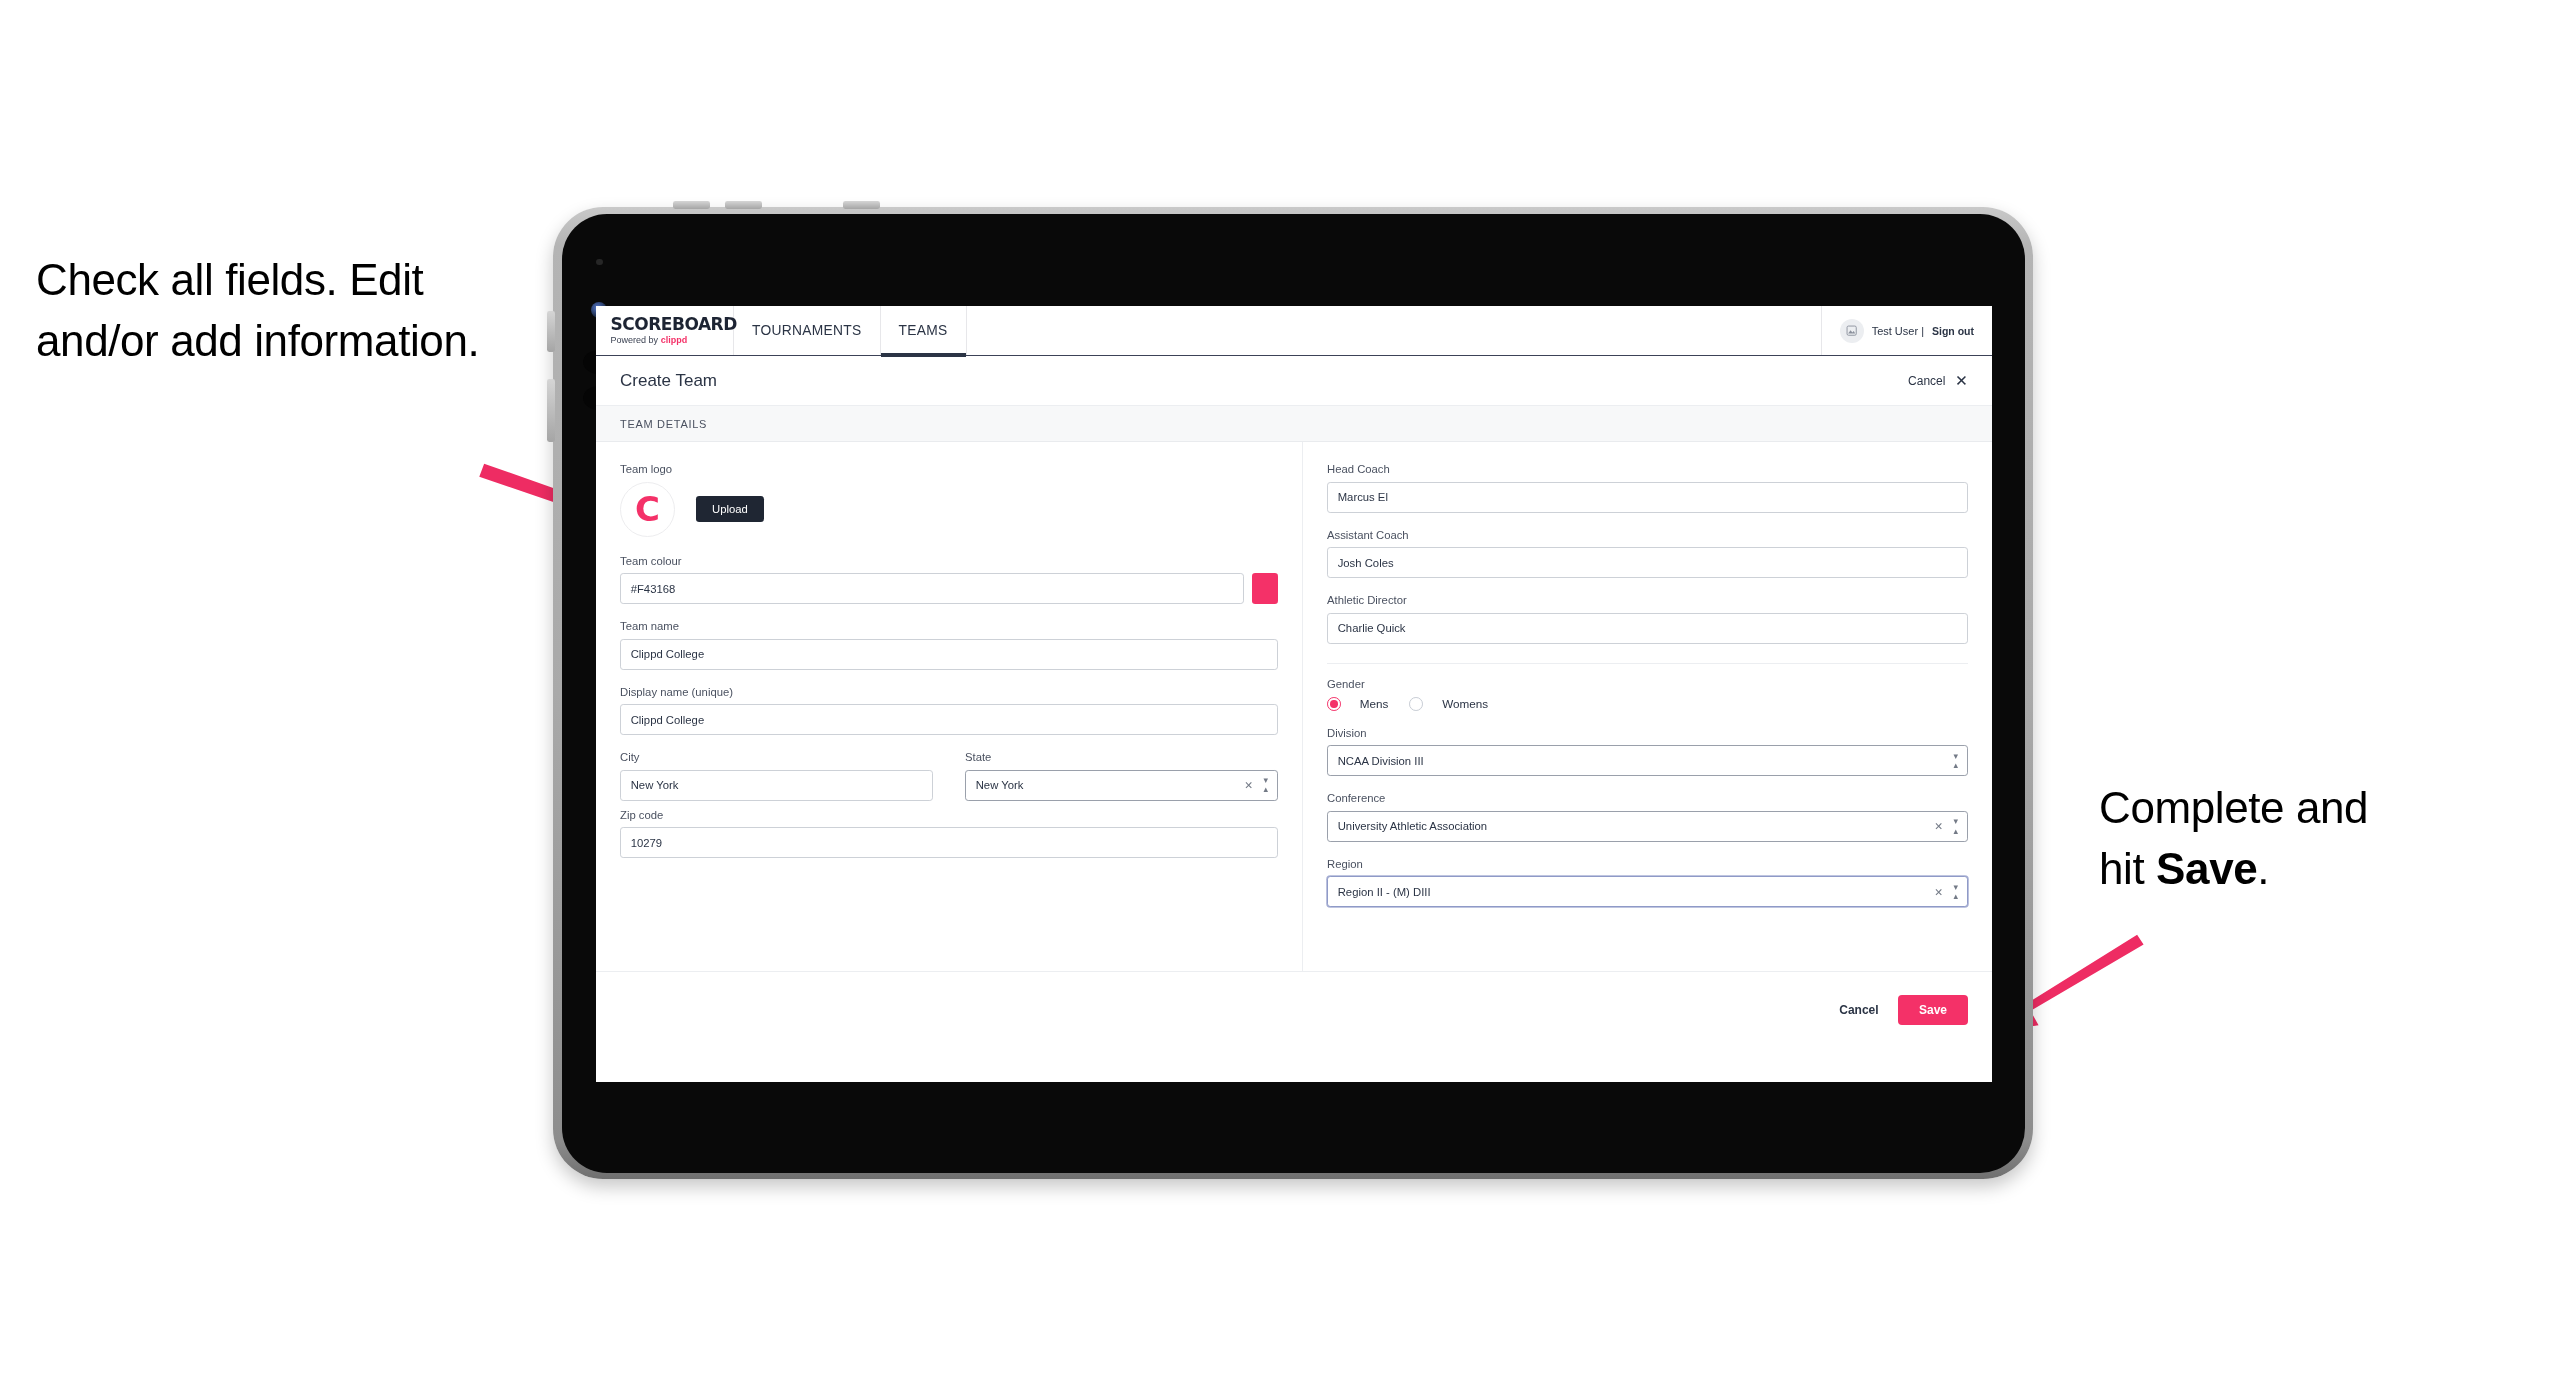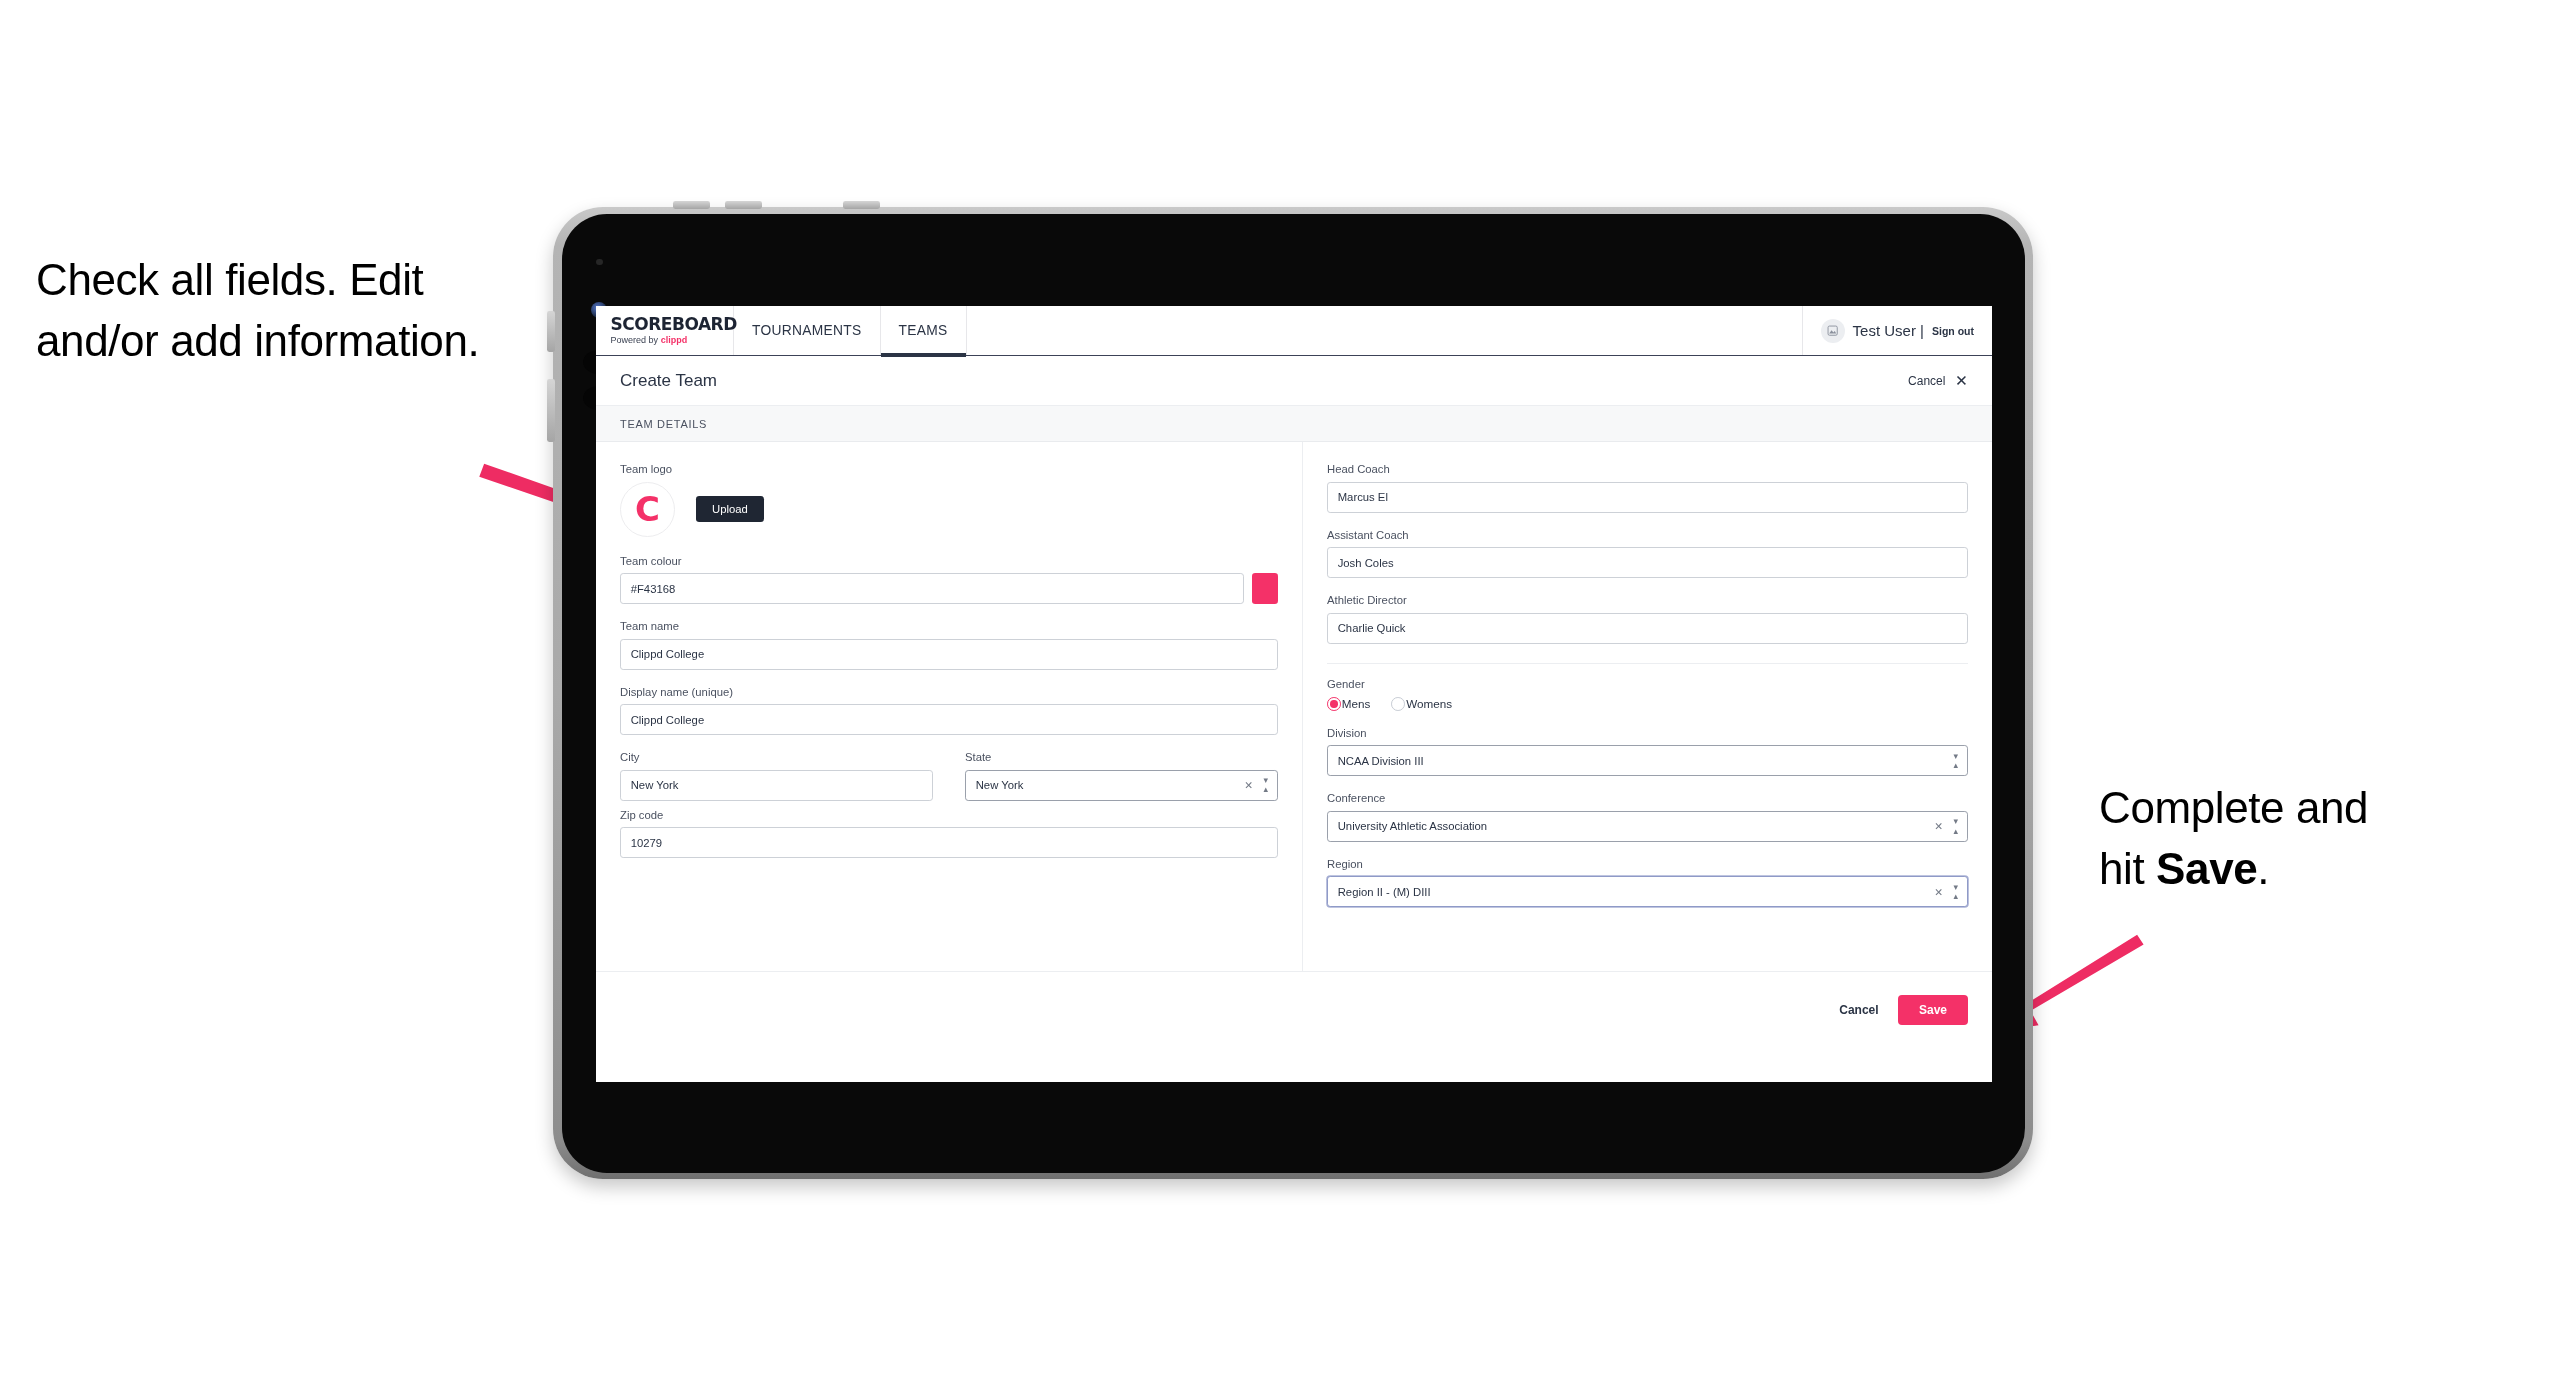--- a/index.html
+++ b/index.html
@@ -100,21 +100,21 @@
   }
   #nav-spacer { flex: 1; border-right: 0.8px solid #e7e7ea; }
   #userbox {
     display: flex; align-items: center; gap: 8px; padding: 0 18px;
   }
   #avatar {
     width: 24px; height: 24px; border-radius: 50%;
     background: #eceef1; display: flex; align-items: center;
     justify-content: center; color: #8a909c; font-size: 11.3px;
   }
-  #username { font-size: 15px; color: #2b3445; }
+  #username { font-size: 11px; color: #2b3445; }
   #signout { font-size: 10.5px; color: #2b3445; font-weight: 600; cursor: pointer; }
 
   
   #pagehead {
     height: 50px; display: flex; align-items: center;
     justify-content: space-between; padding: 0 24px;
     border-bottom: 0.8px solid #eceef1; background: #fff;
   }
   #pagetitle { font-size: 17px; color: #2b3445; }
   #cancel-x { display: flex; align-items: center; gap: 9.7px; cursor: pointer; }
@@ -182,21 +182,21 @@
     font-size: 10.5px; color: #737a86;
   }
   .select .sel-caret {
     position: absolute; right: 9px; top: 50%; transform: translateY(-50%);
     font-size: 9px; color: #737a86; line-height: 1.05; text-align: center;
   }
   .select.focused { border-color: #8f9ac7; box-shadow: 0 0 0 0.8px #aab2d6; }
 
   
   #gender-row { display: flex; align-items: center; gap: 21px; margin-top: 1.6px; }
-  .radio-wrap { display: flex; align-items: center; gap: 1px; cursor: pointer; }
+  .radio-wrap { display: flex; align-items: center; gap: 19px; cursor: pointer; }
   .radio {
     width: 13.8px; height: 13.8px; border-radius: 50%;
     border: 1.6px solid #c7ccd4; display: flex; align-items: center; justify-content: center;
   }
   .radio.on { border-color: #f43168; }
   .radio.on::after {
     content: ""; width: 7.3px; height: 7.3px; border-radius: 50%; background: #f43168;
   }
   .radio-label { font-size: 11.7px; color: #2b3445; }
 

